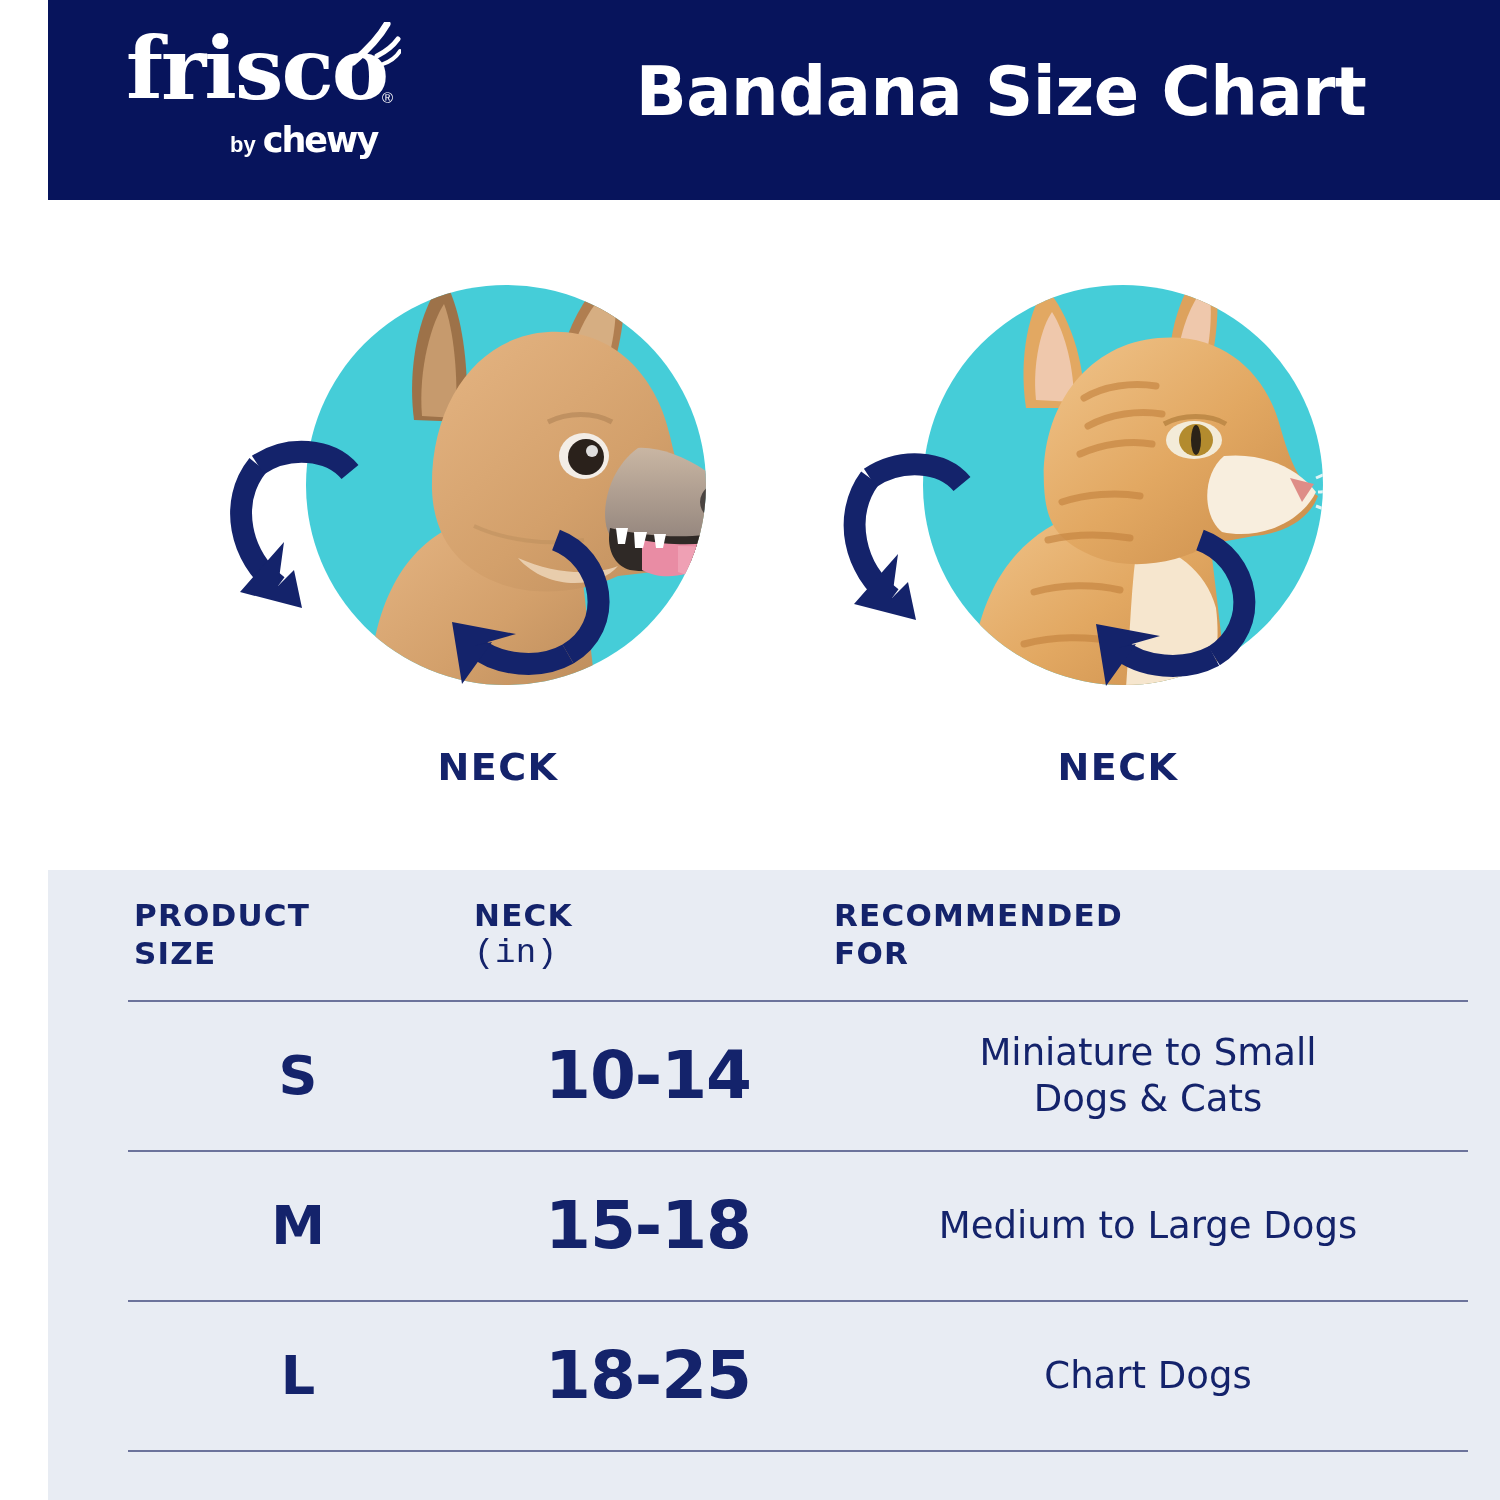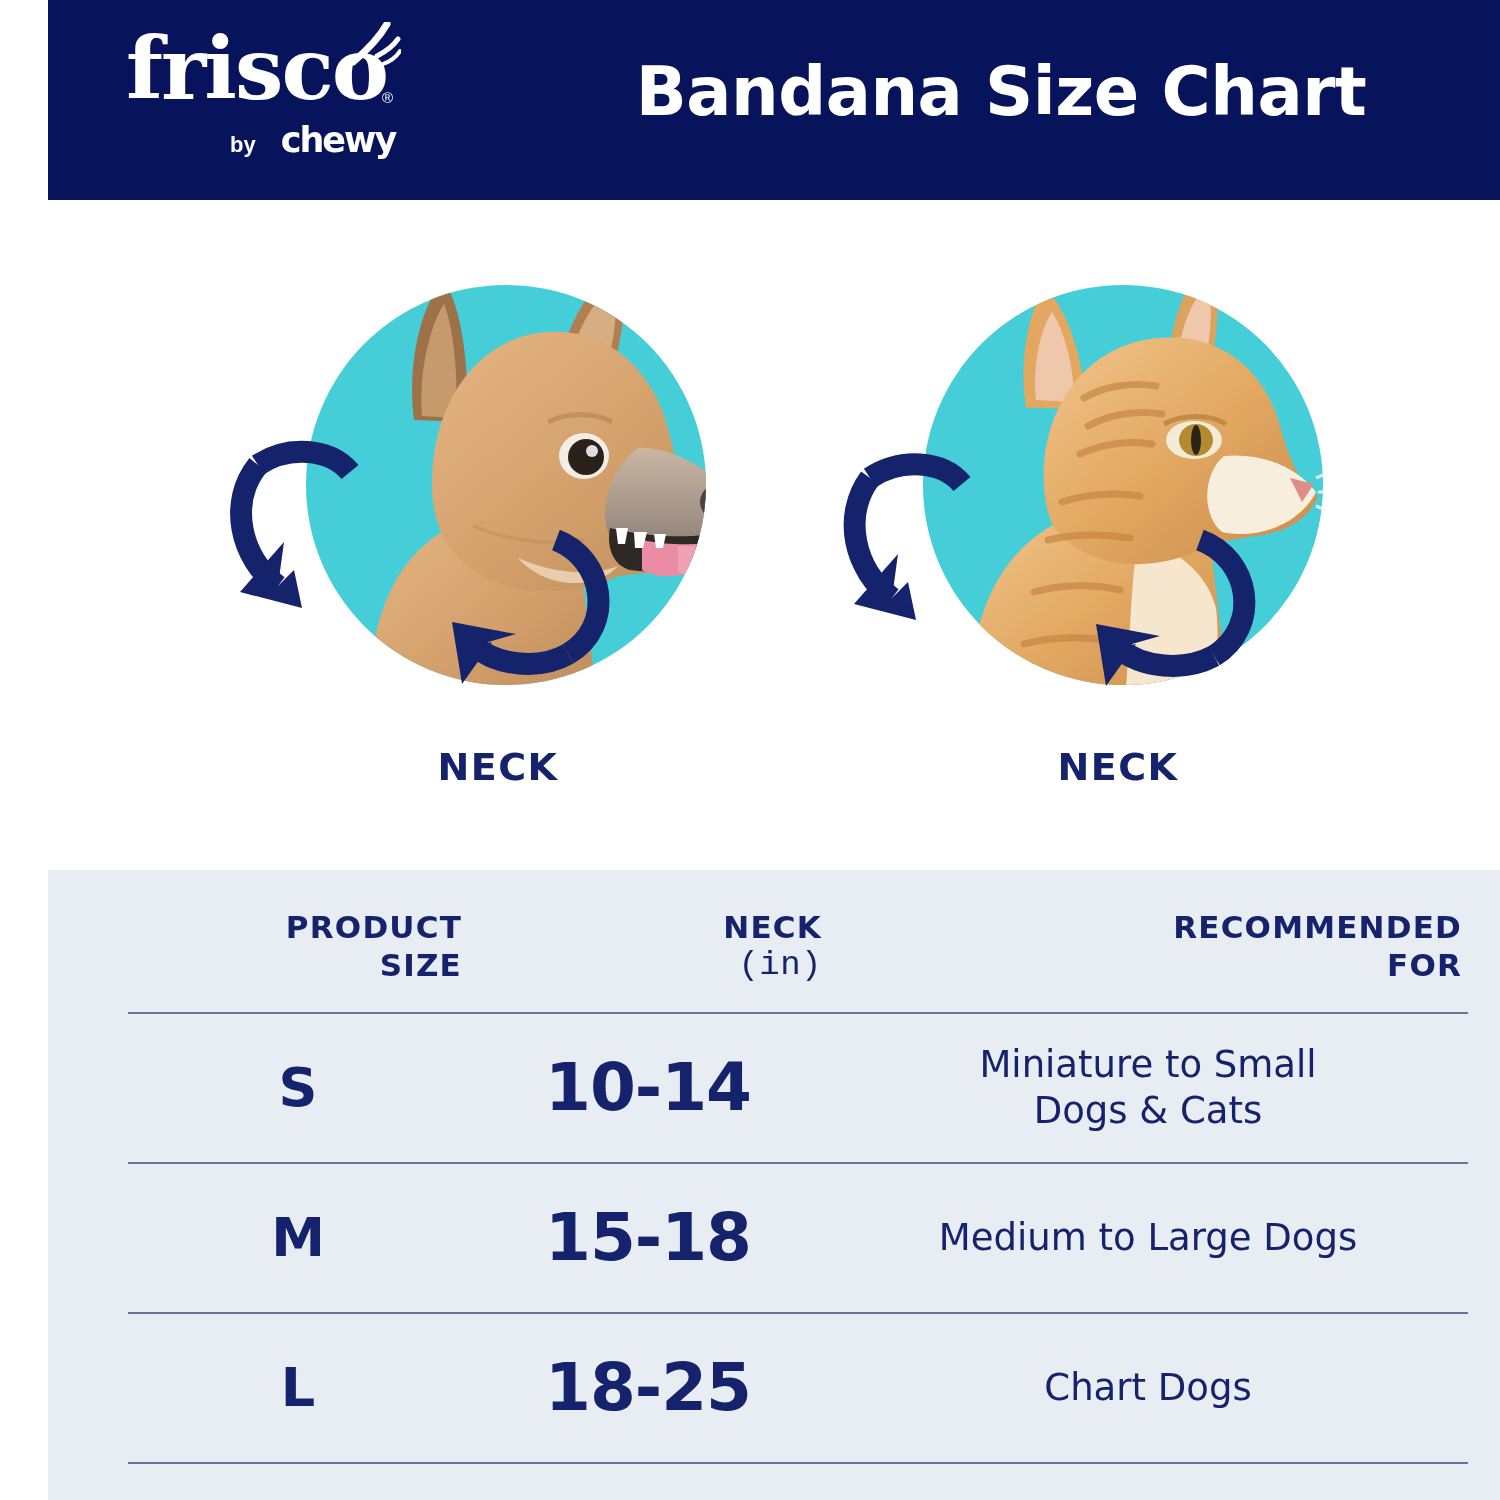--- a/index.html
+++ b/index.html
@@ -65,21 +65,21 @@
     position: absolute;
     right: -14px;
     top: -4px;
     width: 54px;
     height: 46px;
   }
 
   .logo-sub {
     display: flex;
     align-items: baseline;
-    gap: 25px;
+    gap: 7px;
     margin-top: 8px;
     padding-left: 104px;
   }
 
   .logo-by {
     font-family: "Liberation Sans", sans-serif;
     font-weight: bold;
     font-size: 22px;
     color: #ffffff;
   }
@@ -159,22 +159,22 @@
     margin: 0 auto;
     border-collapse: collapse;
     table-layout: fixed;
   }
 
   .size-table col.c1 { width: 340px; }
   .size-table col.c2 { width: 360px; }
   .size-table col.c3 { width: 640px; }
 
   .size-table th {
-    padding: 38px 6px 28px 6px;
-    text-align: right;
+    padding: 26px 6px 28px 6px;
+    text-align: left;
     vertical-align: middle;
     color: #14236B;
     font-family: "DejaVu Sans", sans-serif;
     font-weight: bold;
     font-size: 31px;
     line-height: 38px;
     letter-spacing: 1.2px;
   }
 
   .th-unit {

